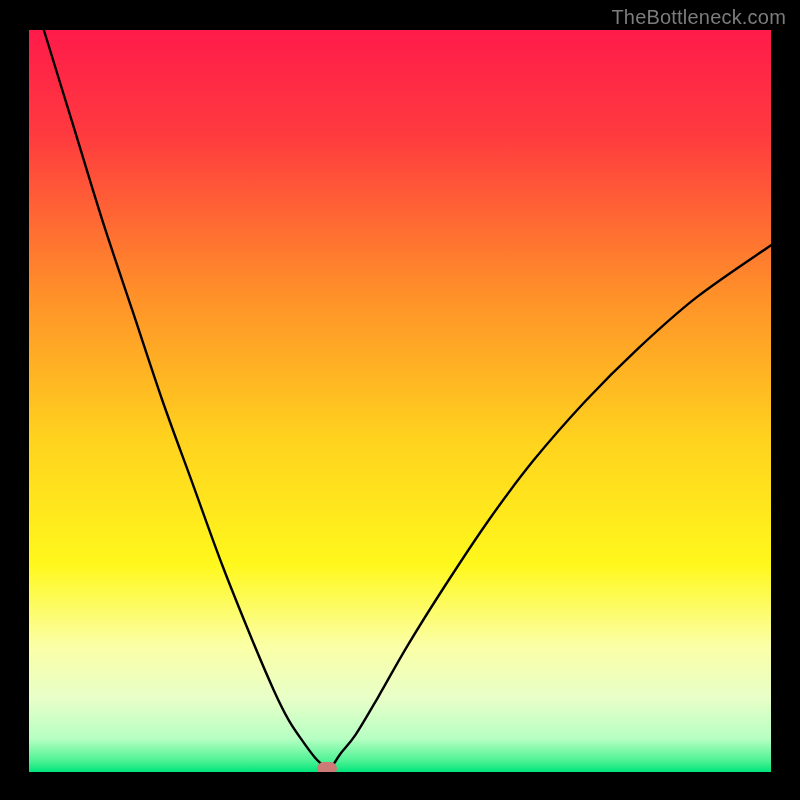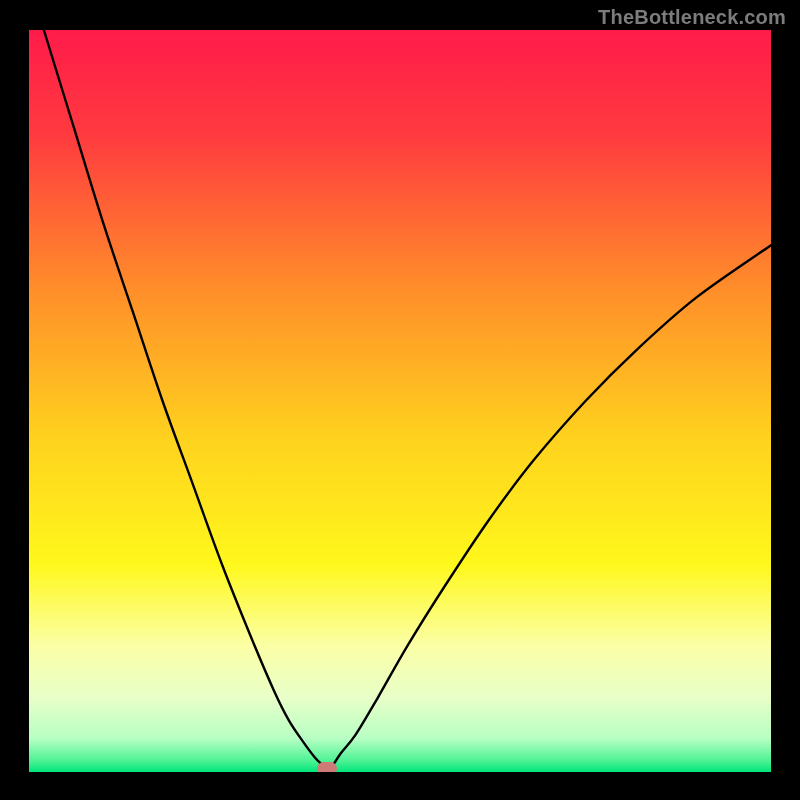--- a/index.html
+++ b/index.html
@@ -33,21 +33,21 @@
     width: 100%;
     height: 100%;
   }
   .watermark {
     position: absolute;
     top: 6px;
     right: 14px;
     font-family: Arial, Helvetica, sans-serif;
     font-size: 20px;
     color: #7c7c7c;
-    font-weight: 700;
+    font-weight: 400;
     letter-spacing: 0.2px;
   }
   .curve {
     position: absolute;
     left:0; top:0;
     width:100%; height:100%;
   }
   .marker {
     position: absolute;
     width: 20px;

